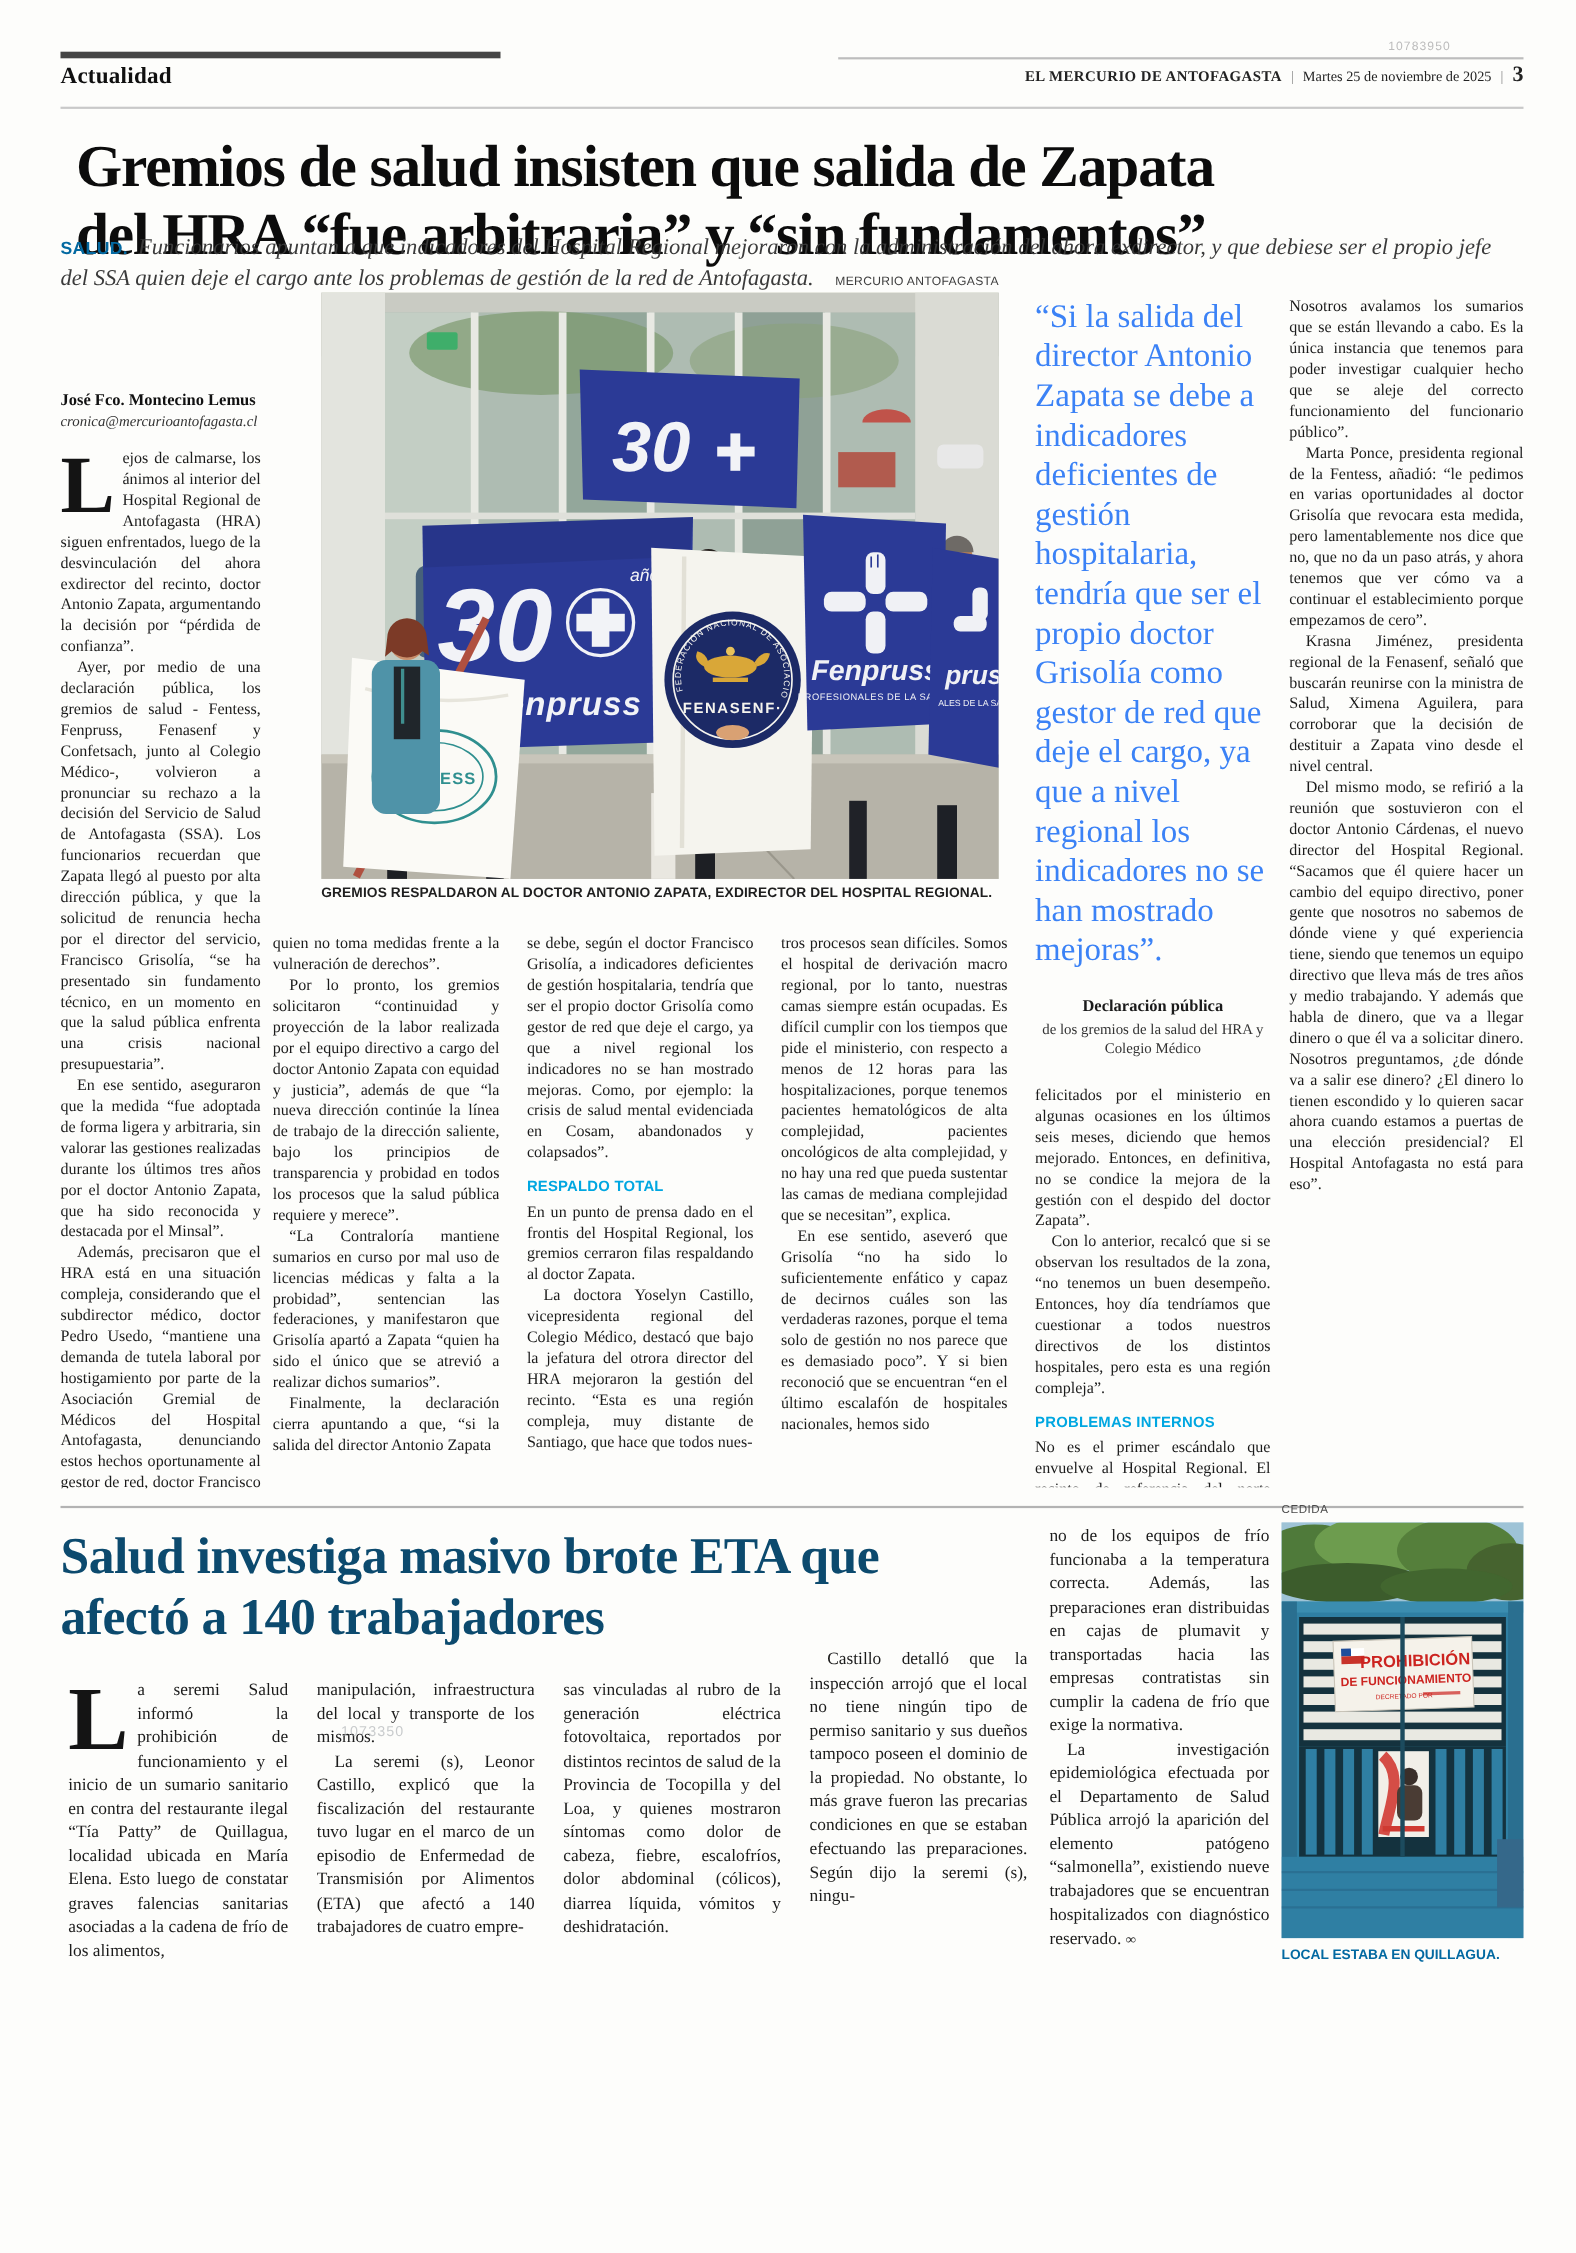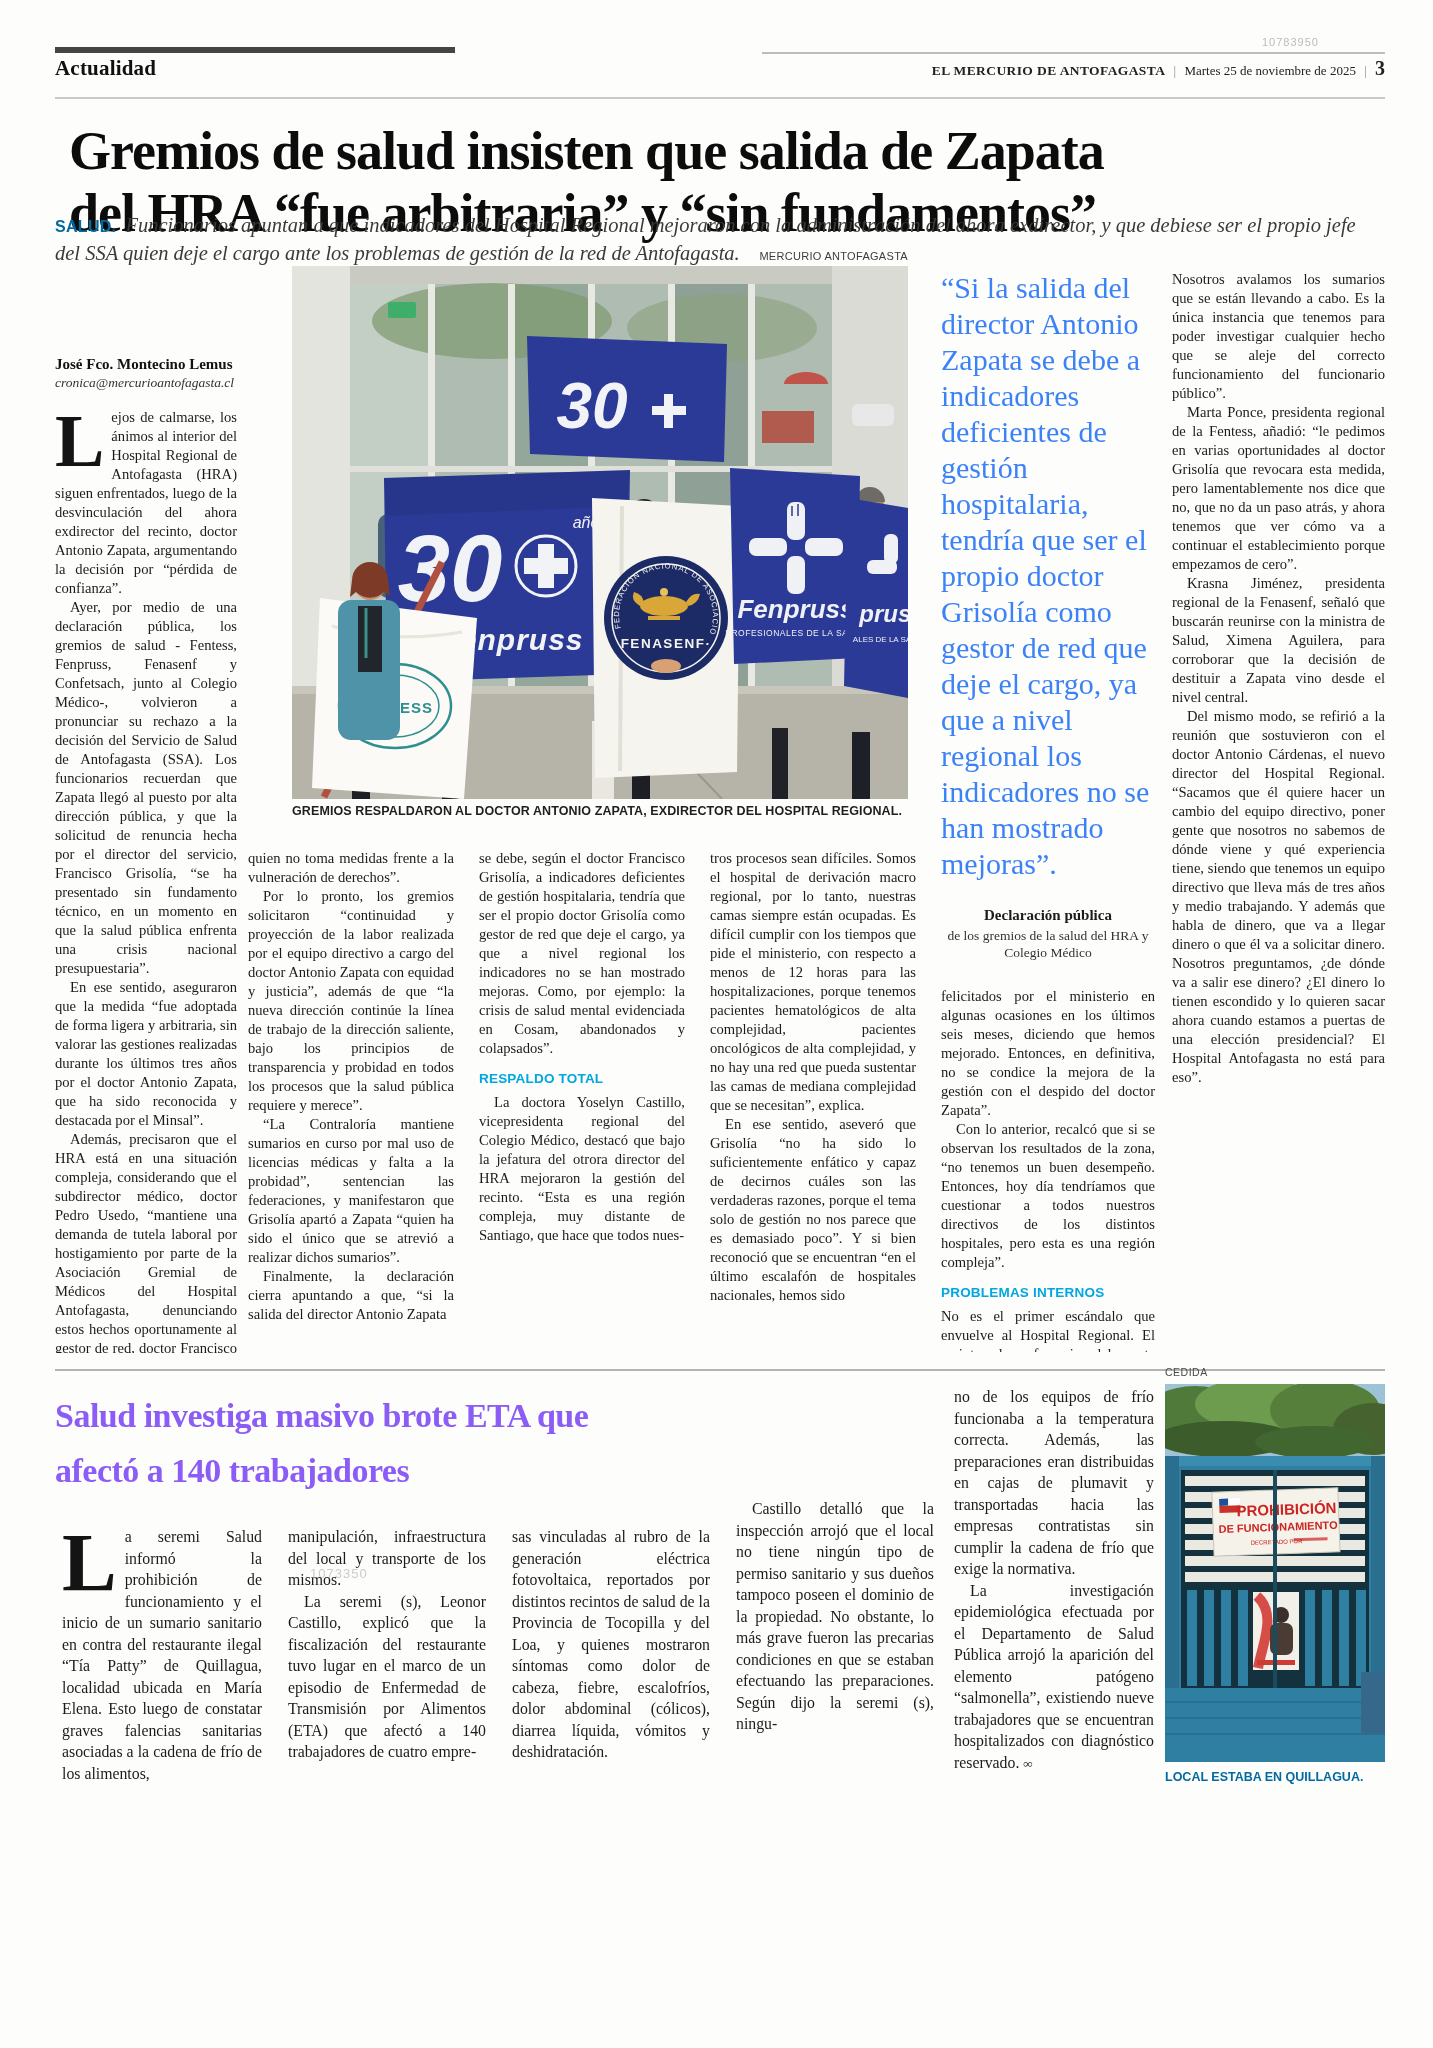--- a/index.html
+++ b/index.html
@@ -51,21 +51,21 @@
   .pq-name{font-weight:bold;font-size:15px;color:#1b1b1b;}
   .pq-role{font-size:13.5px;line-height:17px;color:#333;margin-top:2px;}
   .body-resume{margin-top:26px !important;}
   .endmark{font-weight:bold;font-size:13px;color:#222;letter-spacing:-1px;}
   
   .article-divider{position:absolute;left:55px;top:1369px;width:1330px;height:2px;background:#b3b3b3;}
   .wm-mid{position:absolute;left:310px;top:1566px;font-family:"Liberation Sans",sans-serif;font-size:13px;
     color:#9fa4a8;opacity:.55;letter-spacing:1px;z-index:5;}
   
   .headline2{position:absolute;left:55px;top:1388px;width:930px;margin:0;
-    font-size:34px;line-height:55px;font-weight:bold;letter-spacing:-.5px;color:#8b5cf6;}
+    font-size:47px;line-height:55px;font-weight:bold;letter-spacing:-.5px;color:#0c4a6e;}
   .col2x{position:absolute;overflow:hidden;font-size:15.8px;line-height:21.5px;text-align:justify;color:#1b1b1b;}
   .col2x p{margin:0;text-indent:16px;}
   .col2x p.cont{text-indent:0;}
   .a2c1{left:62px;top:1526px;width:200px;height:260px;}
   .a2c2{left:288px;top:1526px;width:198px;height:260px;}
   .a2c3{left:512px;top:1526px;width:198px;height:270px;}
   .a2c4{left:736px;top:1498px;width:198px;height:290px;}
   .a2c5{left:954px;top:1386px;width:200px;height:410px;}
   .dropcap2{float:left;font-size:82px;line-height:64px;font-weight:bold;color:#141414;margin:5px 8px 0 0;}
   
@@ -260,20 +260,21 @@
   <div class="col colB">
     <p class="cont">quien no toma medidas frente a la vulneración de derechos”.</p>
     <p>Por lo pronto, los gremios solicitaron “continuidad y proyección de la labor realizada por el equipo directivo a cargo del doctor Antonio Zapata con equidad y justicia”, además de que “la nueva dirección continúe la línea de trabajo de la dirección saliente, bajo los principios de transparencia y probidad en todos los procesos que la salud pública requiere y merece”.</p>
     <p>“La Contraloría mantiene sumarios en curso por mal uso de licencias médicas y falta a la probidad”, sentencian las federaciones, y manifestaron que Grisolía apartó a Zapata “quien ha sido el único que se atrevió a realizar dichos sumarios”.</p>
     <p>Finalmente, la declaración cierra apuntando a que, “si la salida del director Antonio Zapata</p>
   </div>
 
   <div class="col colC">
     <p class="cont">se debe, según el doctor Francisco Grisolía, a indicadores deficientes de gestión hospitalaria, tendría que ser el propio doctor Grisolía como gestor de red que deje el cargo, ya que a nivel regional los indicadores no se han mostrado mejoras. Como, por ejemplo: la crisis de salud mental evidenciada en Cosam, abandonados y colapsados”.</p>
     <div class="subhead">RESPALDO TOTAL</div>
+    <p class="cont">En un punto de prensa dado en el frontis del Hospital Regional, los gremios cerraron filas respaldando al doctor Zapata.</p>
     <p>La doctora Yoselyn Castillo, vicepresidenta regional del Colegio Médico, destacó que bajo la jefatura del otrora director del HRA mejoraron la gestión del recinto. “Esta es una región compleja, muy distante de Santiago, que hace que todos nues-</p>
   </div>
 
   <div class="col colD">
     <p class="cont">tros procesos sean difíciles. Somos el hospital de derivación macro regional, por lo tanto, nuestras camas siempre están ocupadas. Es difícil cumplir con los tiempos que pide el ministerio, con respecto a menos de 12 horas para las hospitalizaciones, porque tenemos pacientes hematológicos de alta complejidad, pacientes oncológicos de alta complejidad, y no hay una red que pueda sustentar las camas de mediana complejidad que se necesitan”, explica.</p>
     <p>En ese sentido, aseveró que Grisolía “no ha sido lo suficientemente enfático y capaz de decirnos cuáles son las verdaderas razones, porque el tema solo de gestión no nos parece que es demasiado poco”. Y si bien reconoció que se encuentran “en el último escalafón de hospitales nacionales, hemos sido</p>
   </div>
 
   <div class="col colE">
     <div class="pullquote">“Si la salida del director Antonio Zapata se debe a indicadores deficientes de gestión hospitalaria, tendría que ser el propio doctor Grisolía como gestor de red que deje el cargo, ya que a nivel regional los indicadores no se han mostrado mejoras”.</div>

